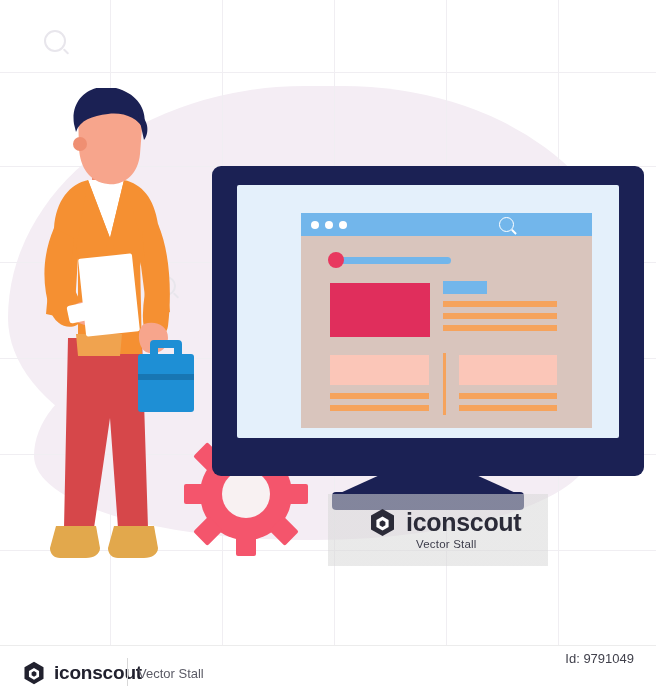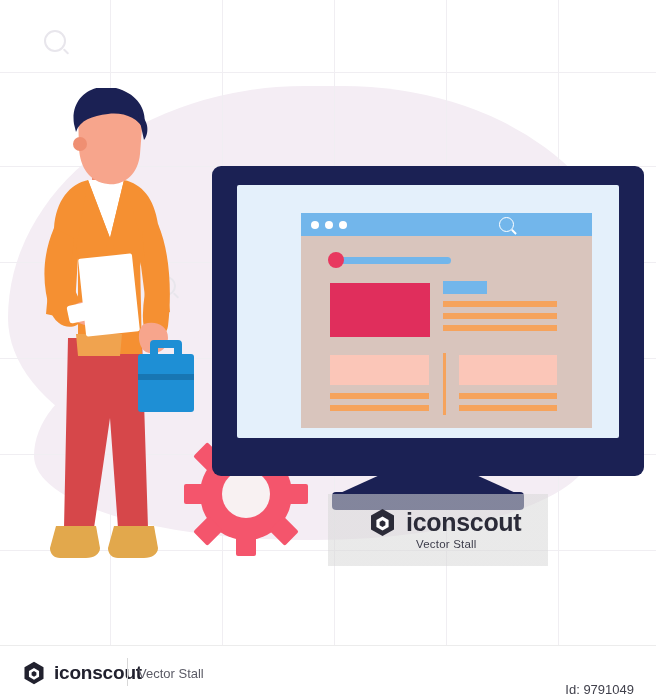--- a/index.html
+++ b/index.html
@@ -129,21 +129,21 @@
     position:absolute;left:0;top:645px;width:656px;height:55px;
     background:#ffffff;border-top:1px solid #ececec;
   }
   #footer-left{position:absolute;left:22px;top:15px;display:flex;align-items:center;gap:8px;}
   #f-hex{width:24px;height:24px;position:relative;}
   #f-brand{font-size:19px;font-weight:700;color:#21212e;letter-spacing:-0.2px;}
   #f-div{
     position:absolute;left:127px;top:12px;width:1px;height:28px;background:#d8d8d8;
   }
   #f-sub{position:absolute;left:138px;top:20px;font-size:13px;color:#5b5b66;}
-  #f-right{position:absolute;right:22px;top:36px;font-size:13px;color:#41414c;}
+  #f-right{position:absolute;right:22px;top:5px;font-size:13px;color:#41414c;}
 </style>
 </head>
 <body>
 
 <div id="stage">
 
   <div id="art">
 
     <div class="blob" style="left:8px;top:86px;width:620px;height:400px;border-radius:48% 46% 44% 52% / 58% 52% 48% 42%;"></div>
     <div class="blob" style="left:34px;top:330px;width:560px;height:210px;border-radius:44% 46% 50% 48% / 60% 55% 45% 40%;"></div>

